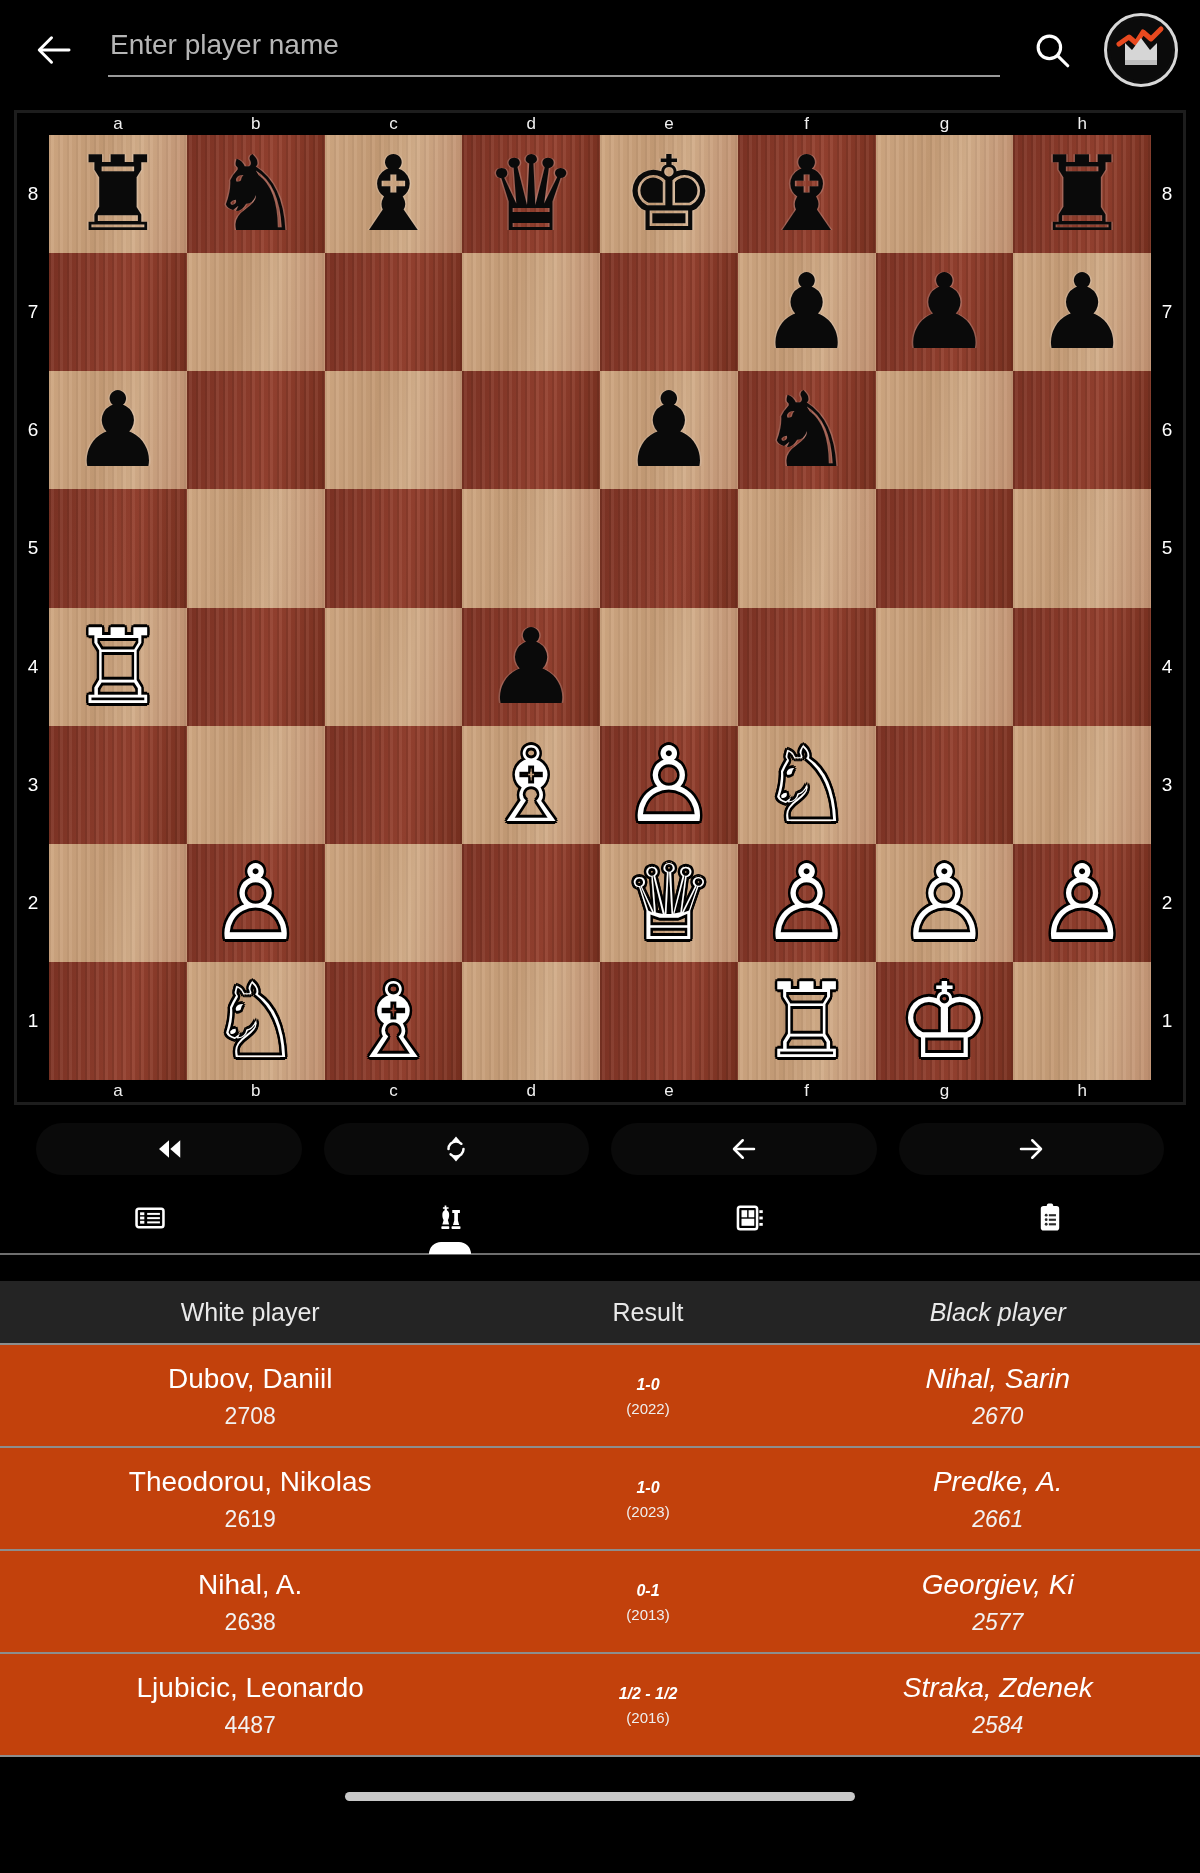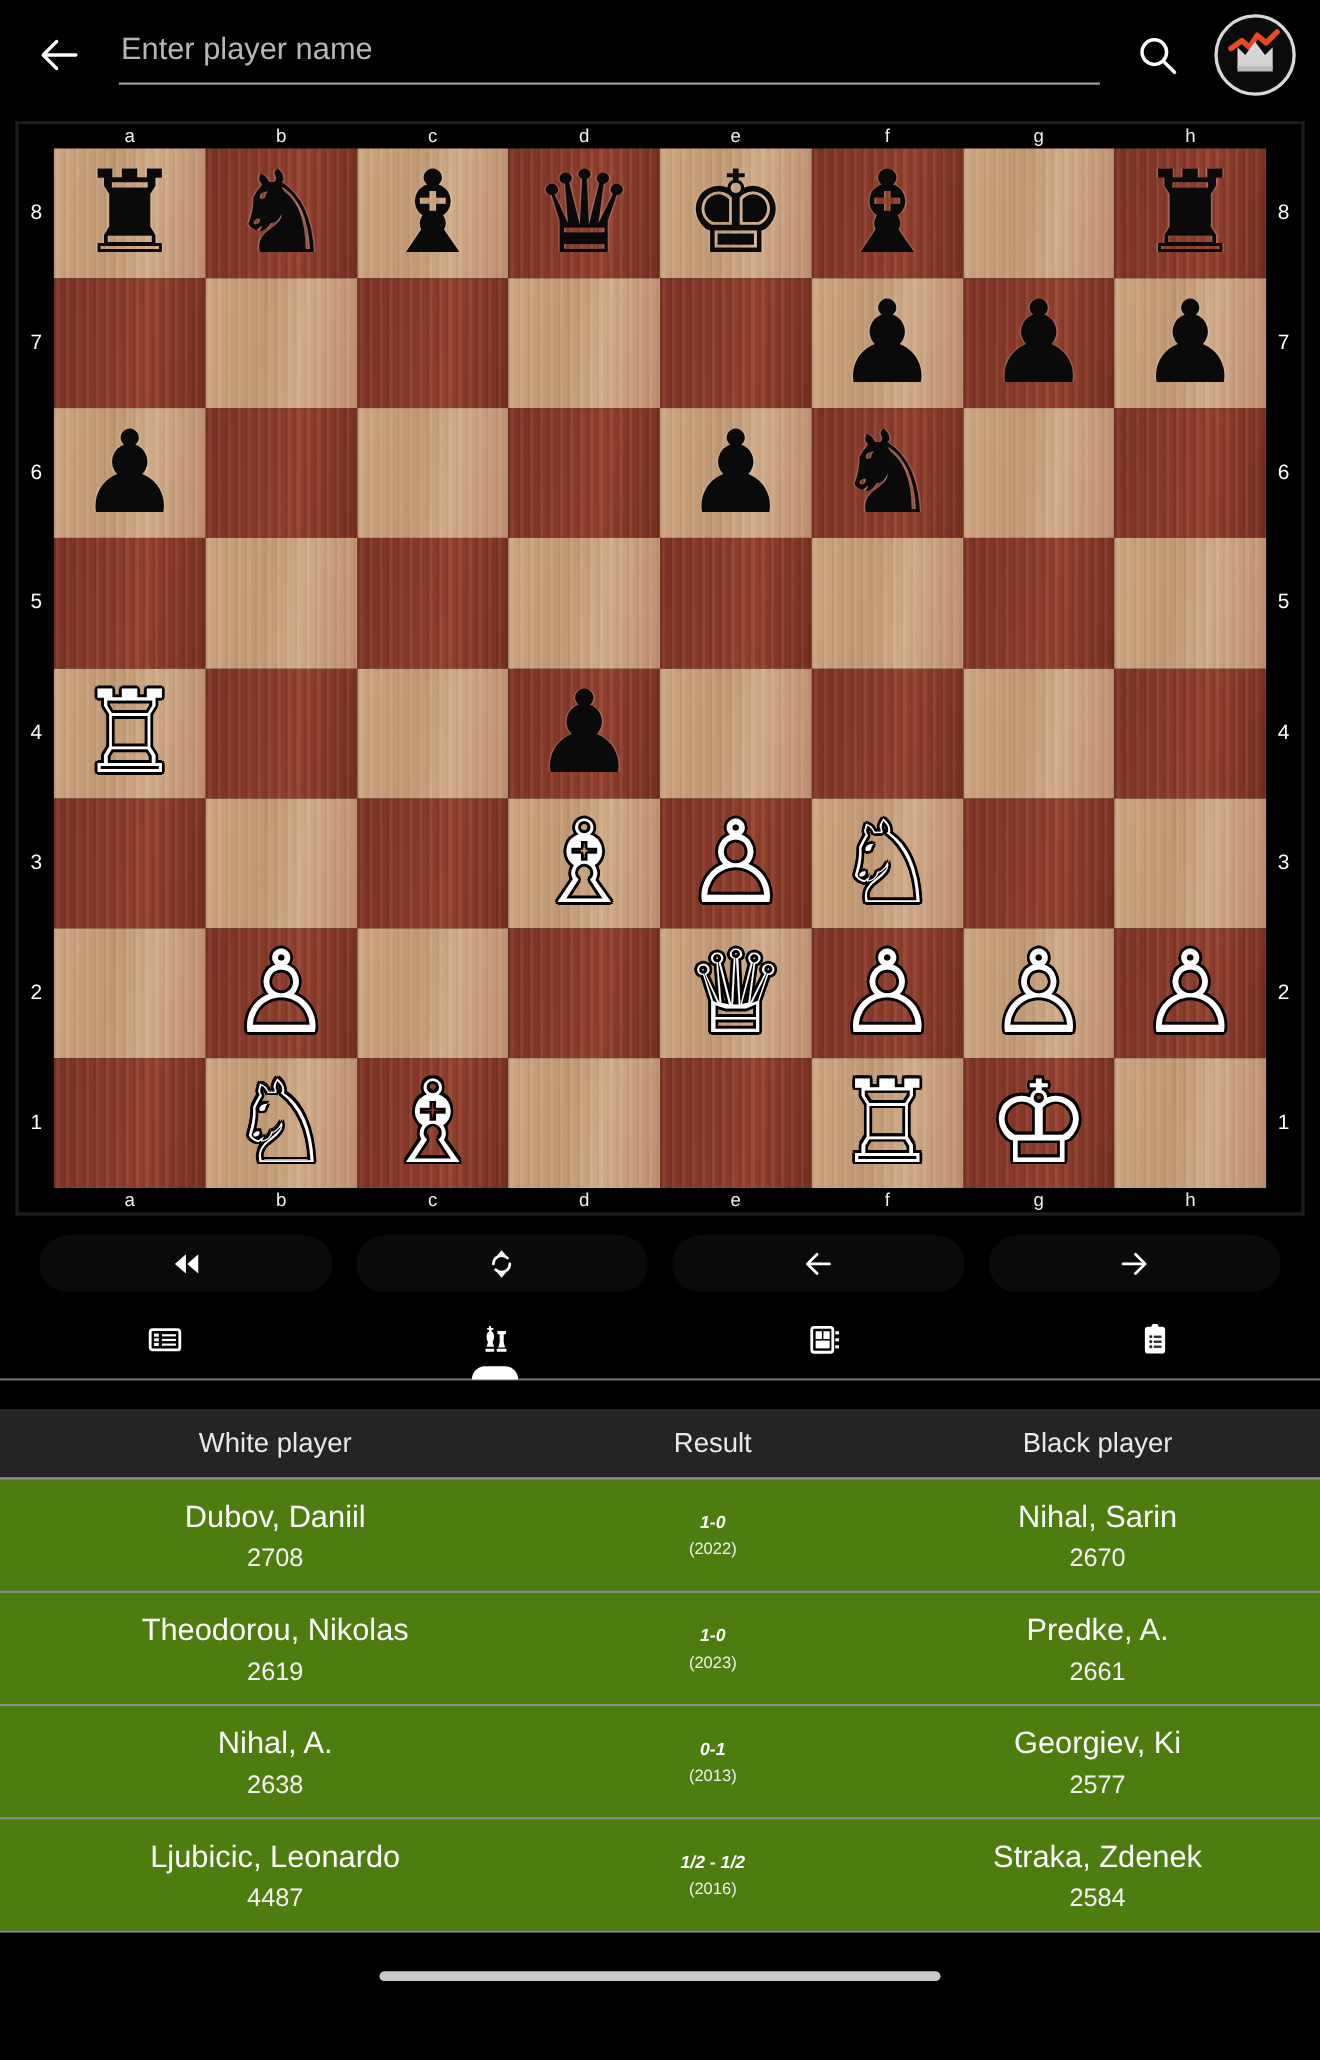--- a/index.html
+++ b/index.html
@@ -115,24 +115,24 @@
   }
 
   
   .table{ background:#2b2b2b;margin-top:26px; }
   .thead{
     display:flex; background:#242424; height:62px; align-items:center;
   }
   .thead div{ font-size:25px; color:#e9e9e9; text-align:center; }
   .col-w{ flex:0 0 41.7%; }
   .col-r{ flex:0 0 24.6%; }
-  .col-b{ flex:0 0 33.7%; }
+  .col-b{ flex:0 0 33.7%;font-style:italic; }
   .trow{
     display:flex; align-items:center; height:auto; padding:18px 0 16px 0;
-    background:#4d7c0f; border-top:2px solid #8d8d8d;
+    background:#c2410c; border-top:2px solid #8d8d8d;
     cursor:pointer;
   }
   .cell{ text-align:center; }
   .pname{ font-size:28px; color:#ffffff; }
   .pelo{ font-size:23px; color:#f2f2f2; margin-top:8px; }
   .res{ font-size:16px; color:#ffffff; font-weight:bold;font-style:italic; }
   .year{ font-size:15px; color:#efefef; margin-top:6px; }
 
   
   .table-bottom-line{ height:2px; background:#8d8d8d; }

